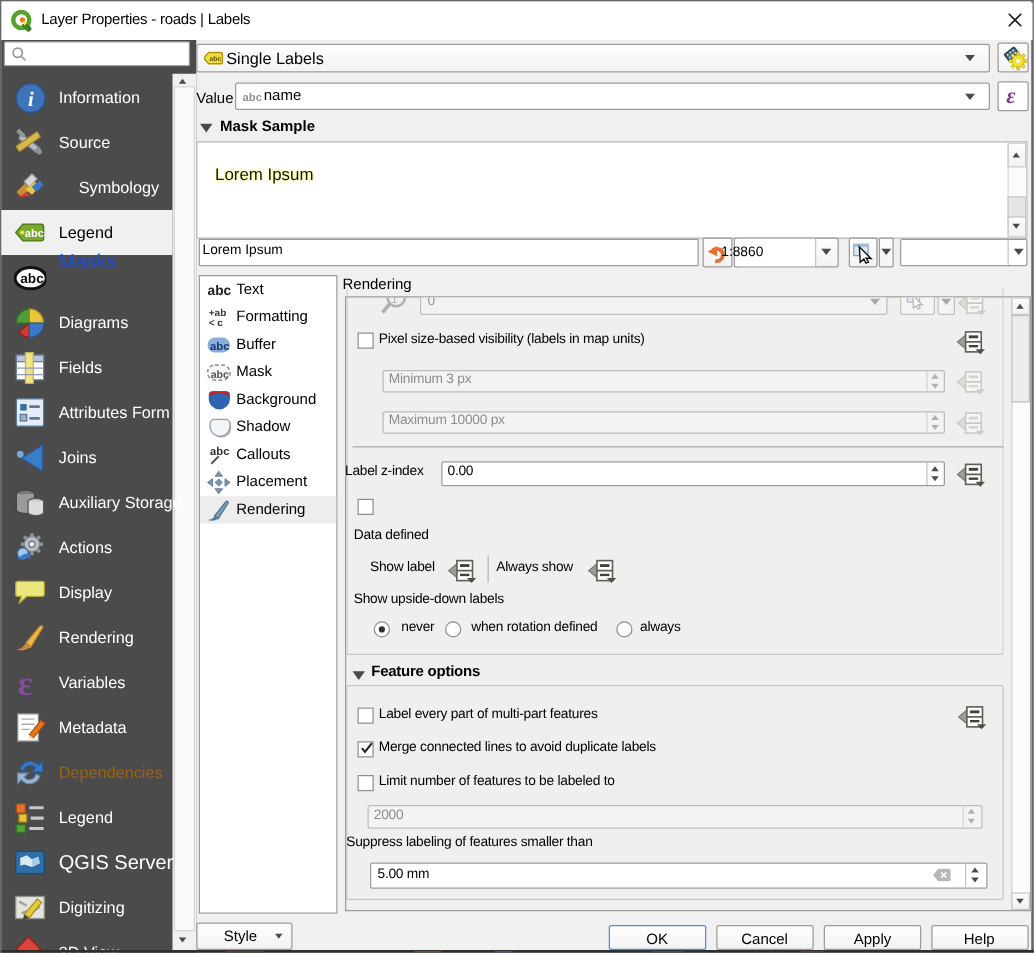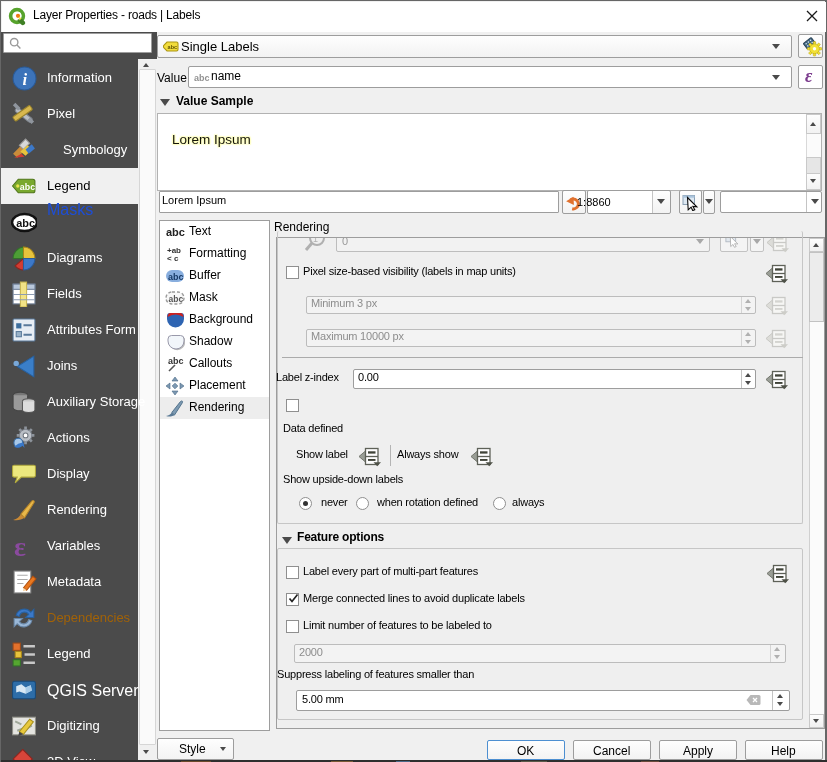--- a/index.html
+++ b/index.html
@@ -57,21 +57,21 @@
       <circle cx="13" cy="13" r="11" fill="#3c73b9"></circle>
       <circle cx="13" cy="13" r="11" fill="none" stroke="#2a5a97"></circle>
       <text x="11" y="19" font-size="16" font-style="italic" font-weight="bold" fill="#fff" font-family="Liberation Serif">i</text>
     </svg>
 <div class="txt" style="left:46px;top:69px;font-size:13px;color:#fff">Information</div>
 <svg style="left:10px;top:100px" width="26" height="26" viewBox="0 0 25 25">
       <rect x="3" y="11" width="19" height="4.5" rx="2" transform="rotate(38 12 13)" fill="#b9bec5" stroke="#7d838b"></rect>
       <rect x="2" y="9" width="20" height="5" rx="1" transform="rotate(-35 12 13)" fill="#d8b84e" stroke="#99832e"></rect>
       <path d="M3 3 l5 5 M21 21 l-4 -4" stroke="#8f959d" stroke-width="3.4"></path>
     </svg>
-<div class="txt" style="left:46px;top:105px;font-size:13px;color:#fff">Pixel</div>
+<div class="txt" style="left:46px;top:105px;font-size:13px;color:#fff">Source</div>
 <svg style="left:10px;top:136px" width="26" height="26" viewBox="0 0 25 25">
       <path d="M2 16 L9 9 L13 13 L6 20 Z" fill="#c98c3a"></path>
       <path d="M8 8 L14 2 L18 6 L12 12 Z" fill="#d8d8d8" stroke="#999"></path>
       <path d="M3 20 L10 16 L13 19 Z" fill="#d23c32"></path>
       <path d="M9 14 L16 8 L20 12 L14 18 Z" fill="#e8c33c"></path>
       <path d="M14 12 L20 7 L23 11 L17 16 Z" fill="#3c78c8"></path>
     </svg>
 <div class="txt" style="left:62px;top:141px;font-size:13px;color:#fff">Symbology</div>
 <svg style="left:10px;top:172px" width="26" height="26" viewBox="0 0 25 25">
       <path d="M7 6 H21 A2 2 0 0 1 23 8 V17 A2 2 0 0 1 21 19 H7 L1.5 12.5 Z" fill="#79a82e" stroke="#4f7518"></path>
@@ -214,21 +214,21 @@
 <div class="field" style="left:187px;top:65px;width:604px;height:22px"></div>
 <div class="txt" style="left:193px;top:72px;font-size:9px;font-weight:bold;color:#929292;letter-spacing:0">abc</div>
 <div class="txt" style="left:210px;top:68px;font-size:12px">name</div>
 <div class="darr" style="left:771px;top:74px"></div>
 <div class="btn" style="left:797px;top:64px;width:25px;height:24px;background:#fff"></div>
 <div class="txt" style="left:804px;top:65px;font-size:18px;color:#7b3a8d;font-family:'Liberation Serif',serif;font-style:italic;font-weight:bold">ε</div>
 
 <svg style="left:158px;top:96px" width="12" height="10" viewBox="0 0 12 10">
       <path d="M1 2 L11 2 L6 9 Z" fill="#4a4a4a"></path>
     </svg>
-<div class="txt" style="left:175px;top:93px;font-size:12px;font-weight:bold">Value Sample</div>
+<div class="txt" style="left:175px;top:93px;font-size:12px;font-weight:bold">Mask Sample</div>
 
 <div class="abs" style="left:156px;top:112px;width:665px;height:78px;background:#fff;border:1px solid #b2b2b2"></div>
 <div class="txt" style="left:171px;top:131px;font-size:13.5px;color:#15150a;text-shadow:0 0 2px #ffffb4,1px 1px 1px #ffffc6,-1px -1px 1px #ffffc6,1px -1px 1px #ffffc6,-1px 1px 1px #ffffc6">Lorem Ipsum</div>
 
 <div class="abs" style="left:805px;top:113px;width:15px;height:76px;background:#fbfbfb;border-left:1px solid #d9d9d9"></div>
 <div class="abs" style="left:805px;top:113px;width:15px;height:20px;background:linear-gradient(#fdfdfd,#f2f2f2);border:1px solid #c9c9c9"></div>
 <div class="uarr" style="left:809px;top:121px"></div>
 <div class="abs" style="left:805px;top:156px;width:15px;height:18px;background:#e6e6e6;border:1px solid #c9c9c9"></div>
 <div class="abs" style="left:805px;top:172px;width:15px;height:17px;background:linear-gradient(#fdfdfd,#f2f2f2);border:1px solid #c9c9c9"></div>
 <div class="sarr" style="left:809px;top:178px"></div>

